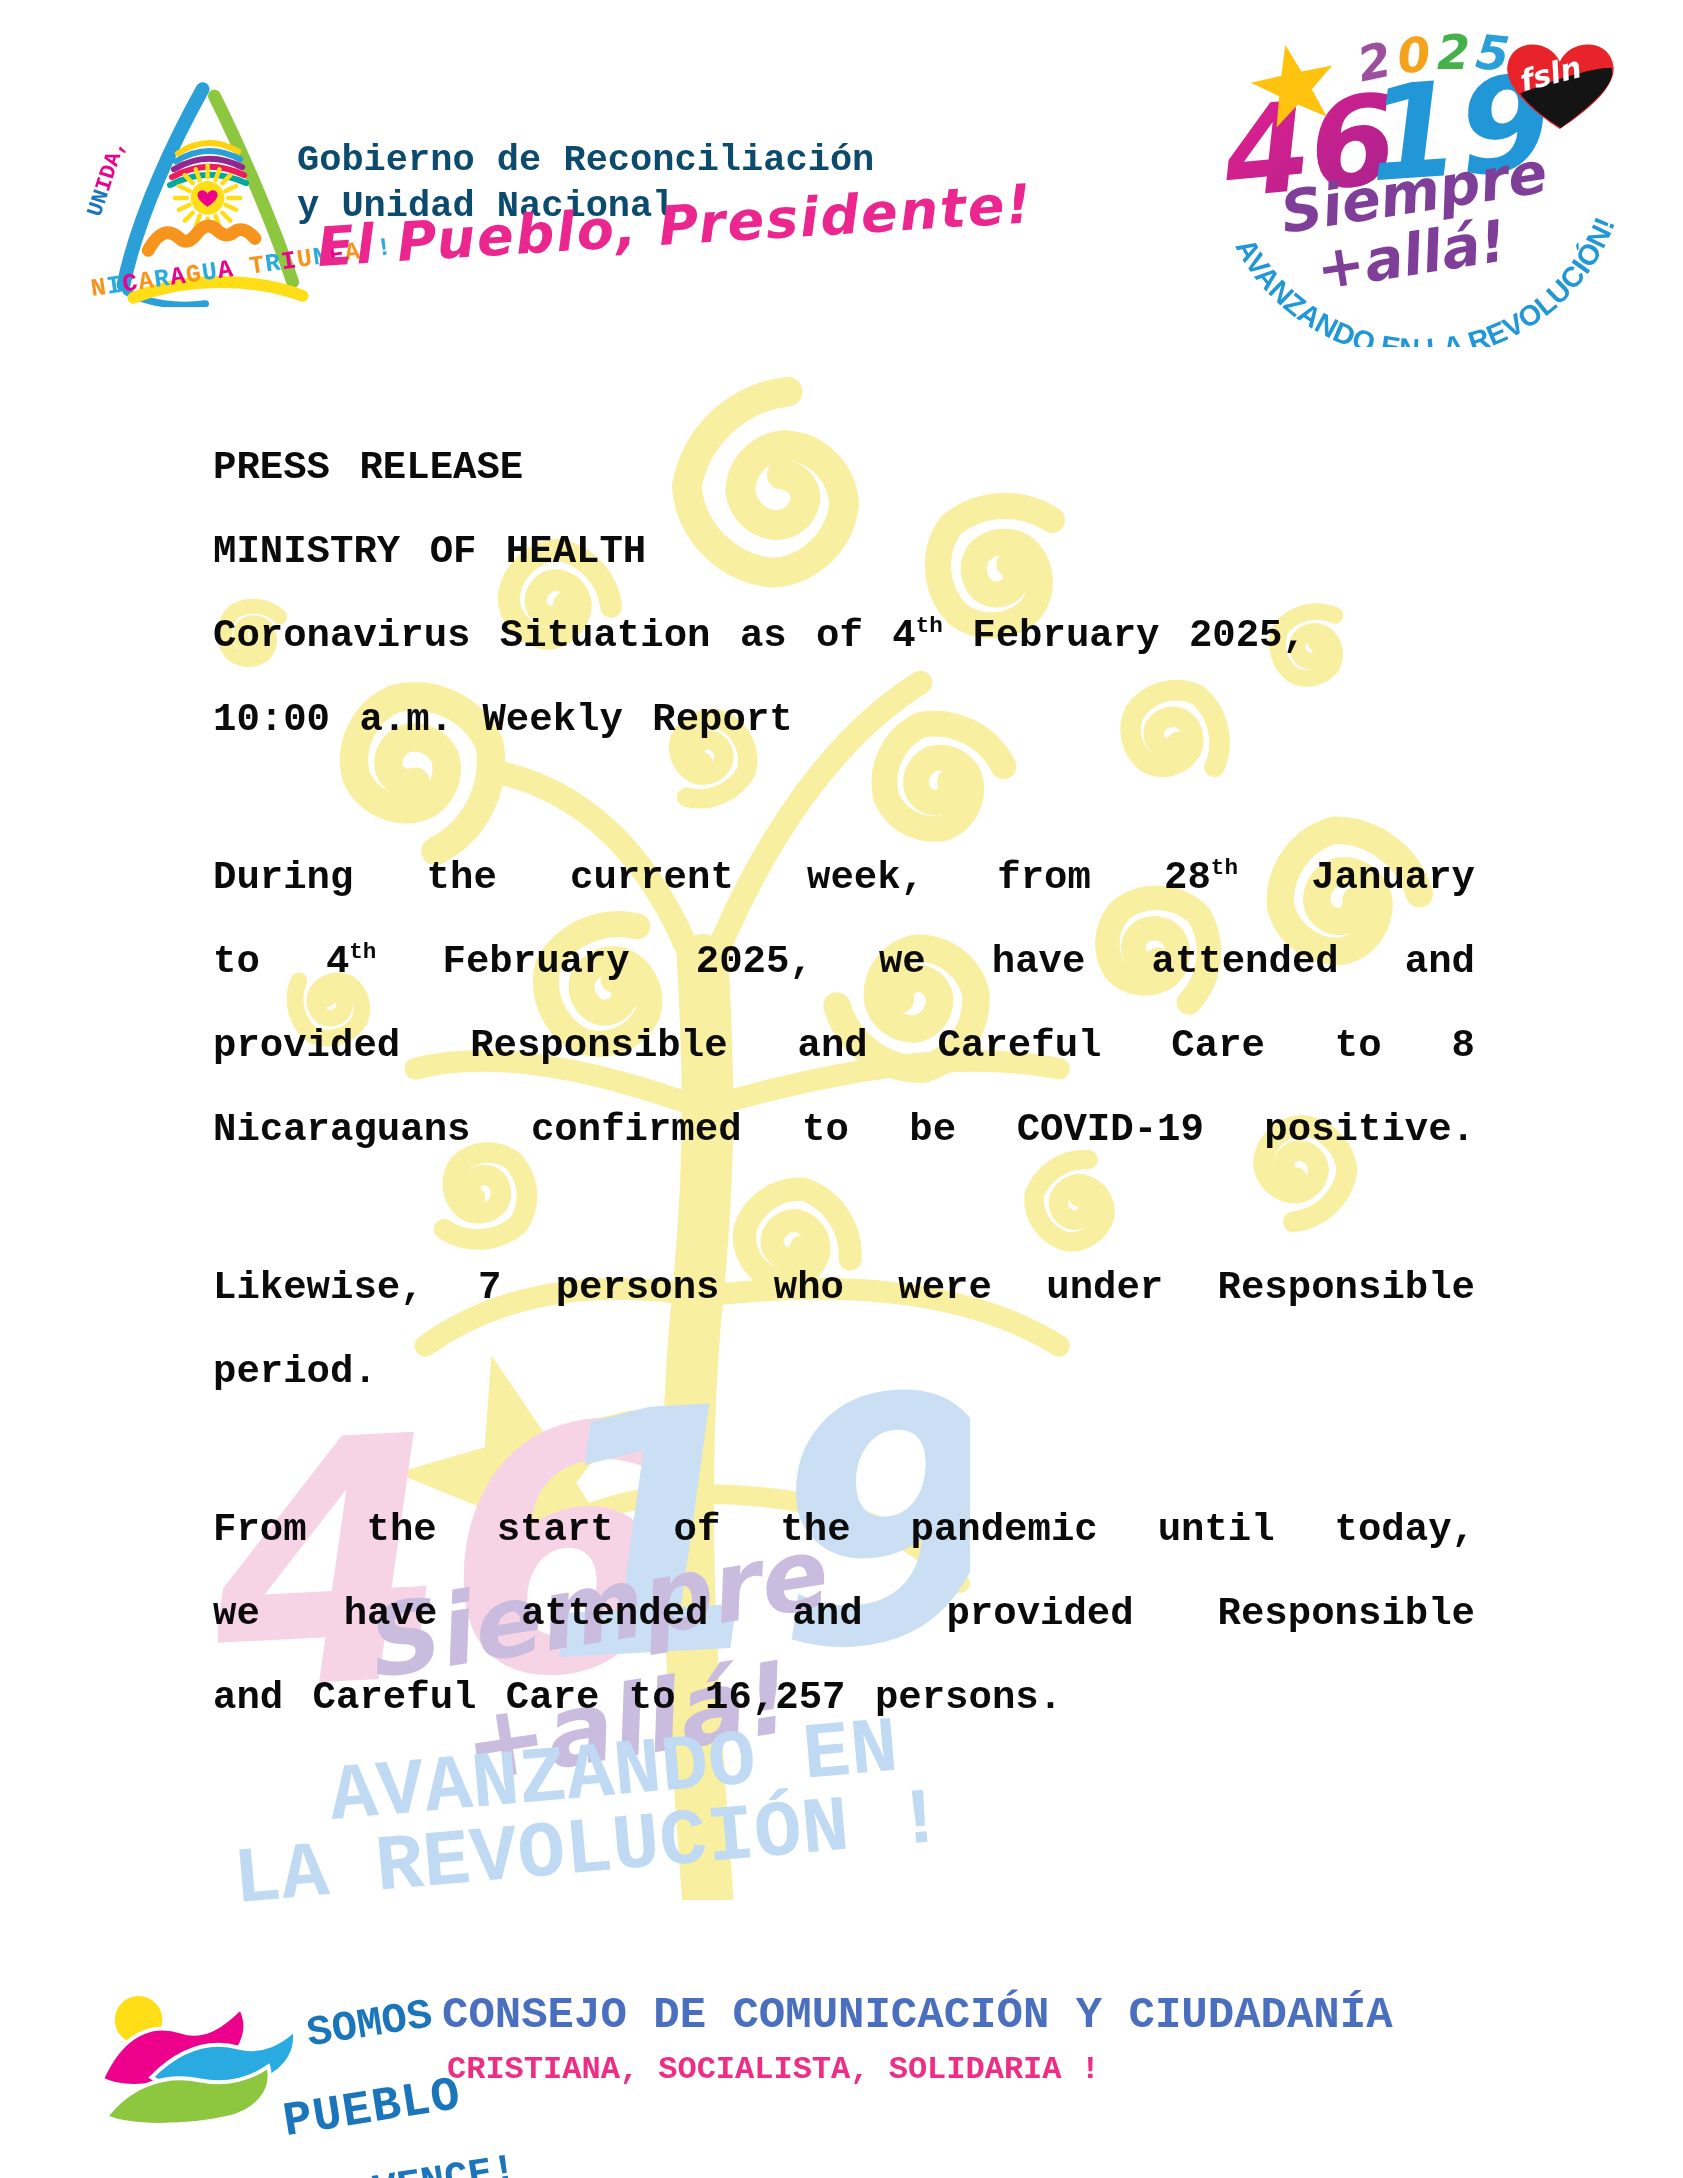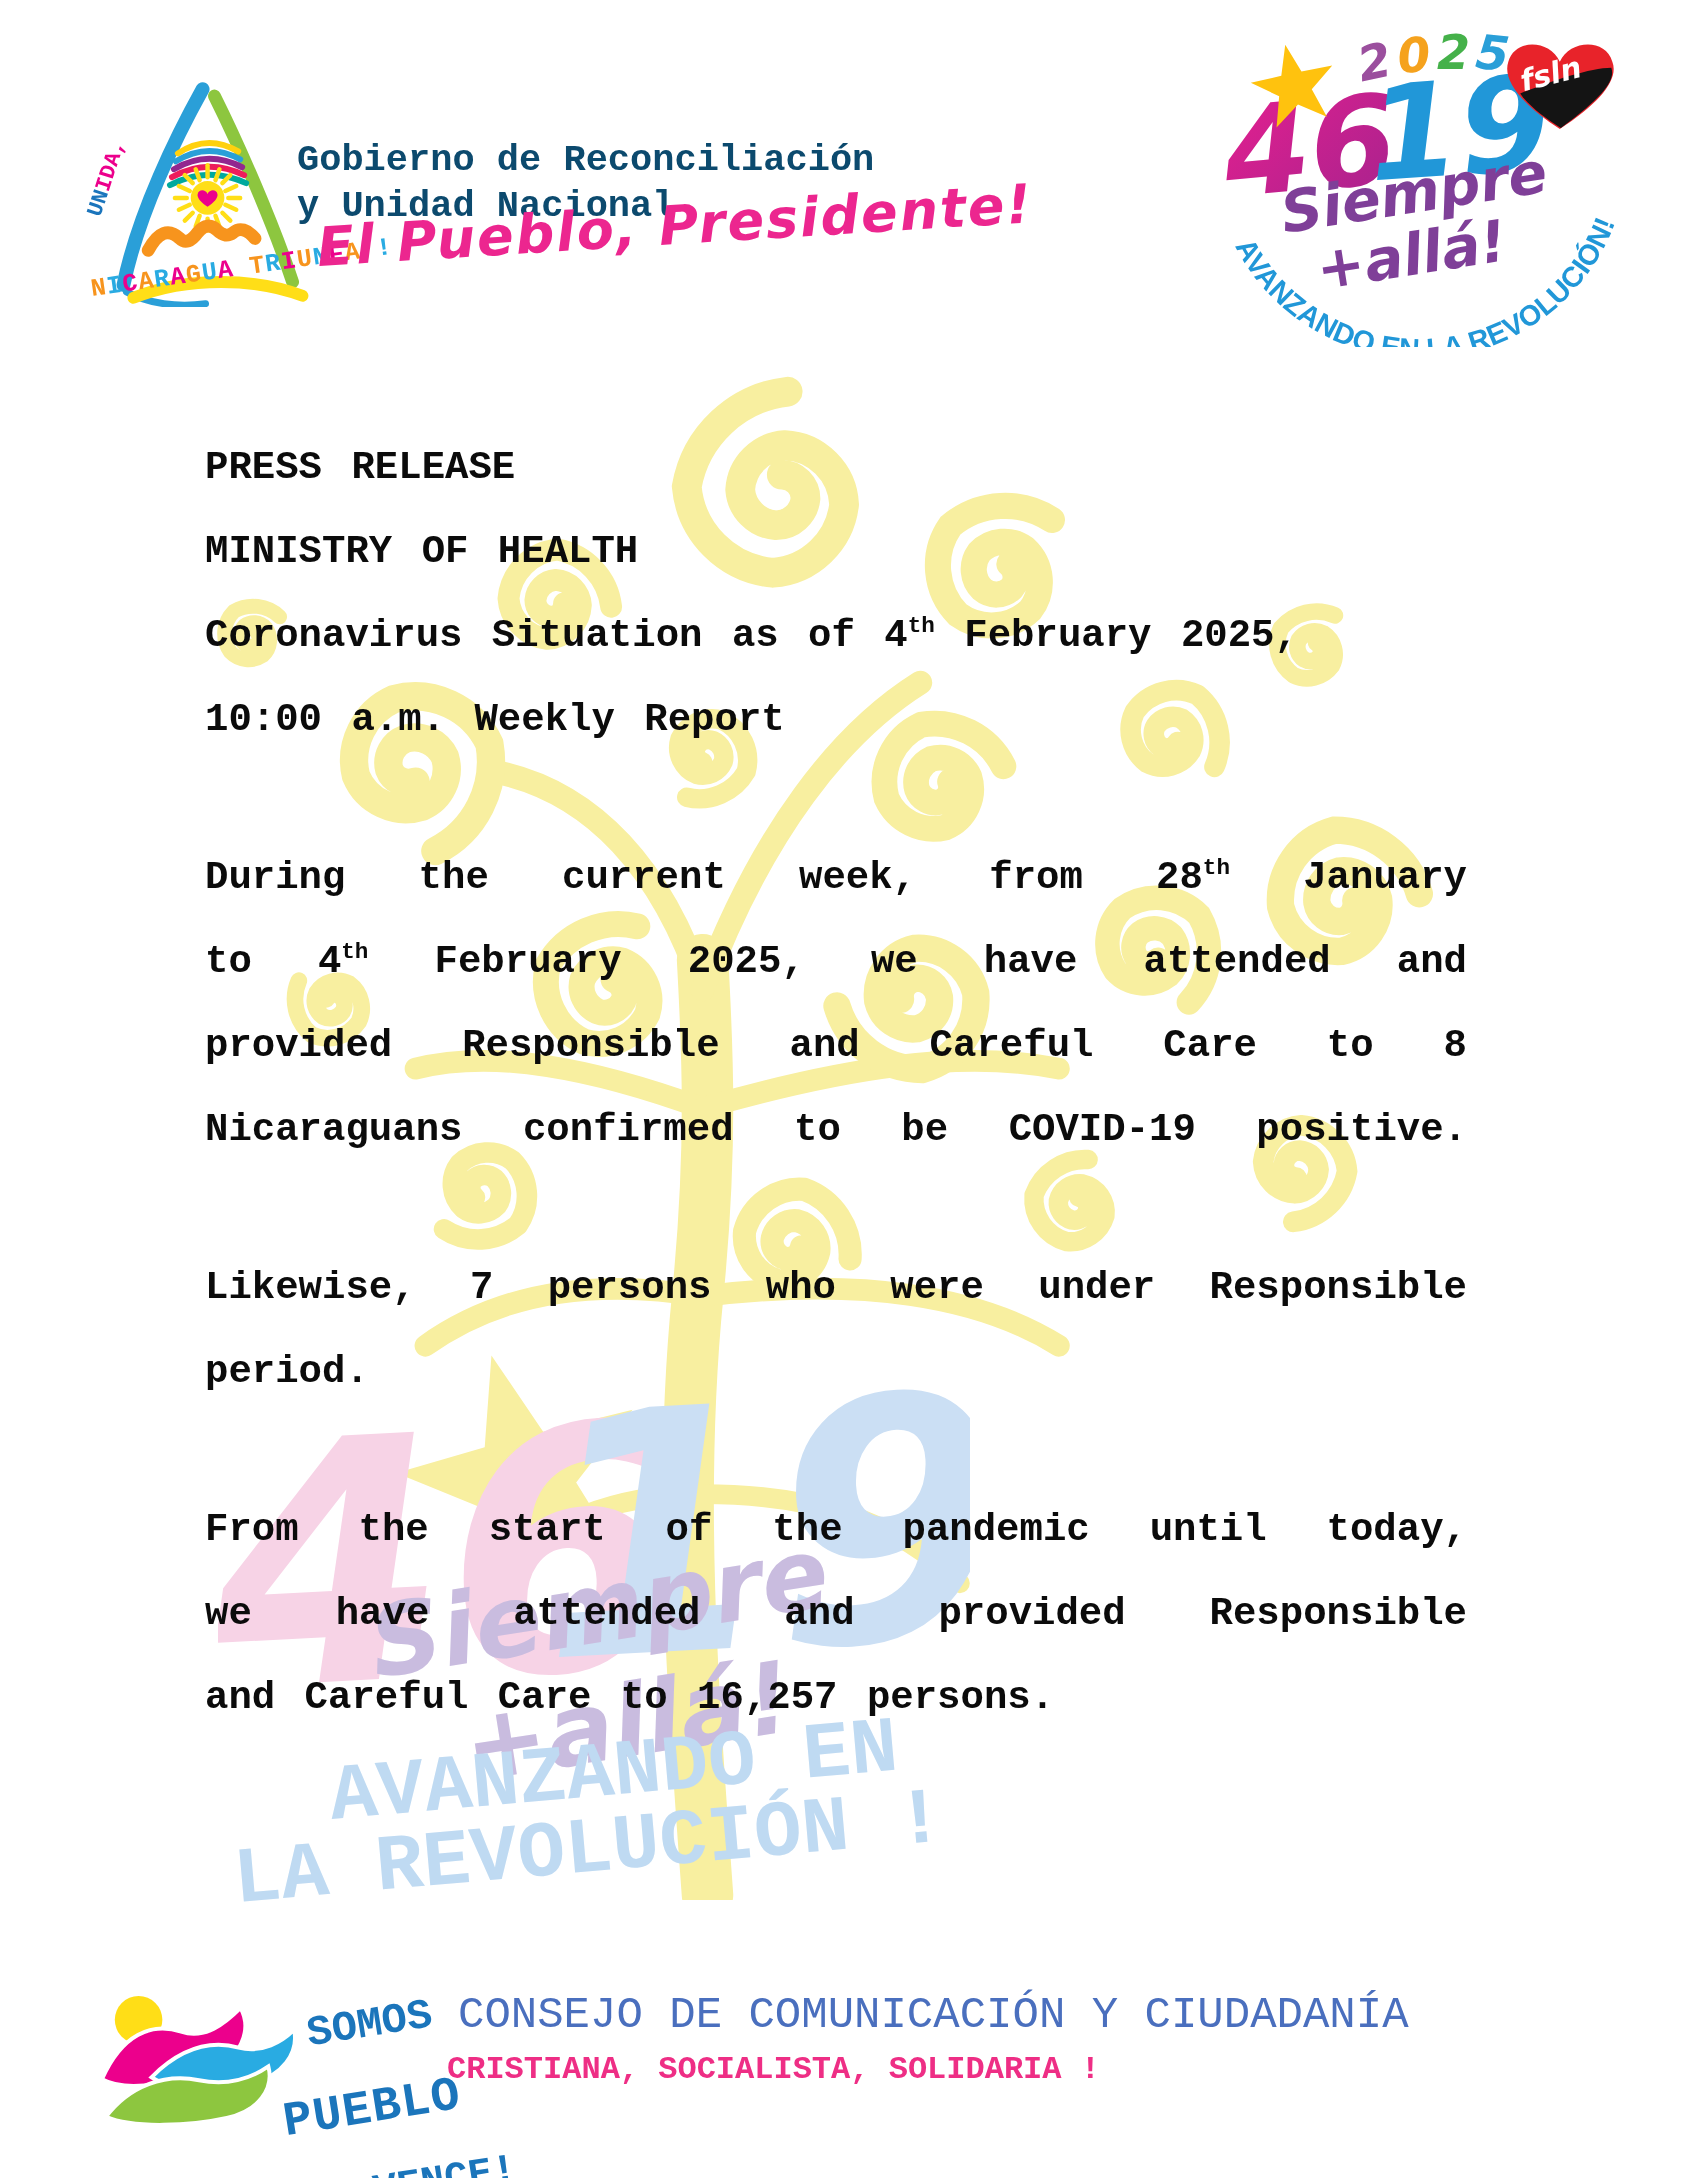--- a/index.html
+++ b/index.html
@@ -9,32 +9,32 @@
   
   .gob-text{left:297px;top:137px;color:#0c4a6e;font-weight:700;font-size:37px;line-height:46px;white-space:pre;}
   .pueblo-script{left:317px;top:216px;color:#EC268F;font-family:"DejaVu Sans",sans-serif;
         font-style:italic;font-weight:800;font-size:54px;transform:rotate(-3.5deg);transform-origin:left center;
         letter-spacing:2px;white-space:pre;}
   .triunfa{left:91px;top:275px;font-weight:700;font-size:25px;transform:rotate(-8deg);
         transform-origin:left center;letter-spacing:1px;white-space:pre;}
   .unida{left:83px;top:212px;font-weight:700;font-size:22px;transform:rotate(-72deg);
         transform-origin:left top;white-space:pre;}
   
-  .body-text{left:205px;top:426px;width:1262px;color:#0b0b0b;font-weight:700;font-size:39px;word-spacing:6px;}
+  .body-text{left:213px;top:426px;width:1262px;color:#0b0b0b;font-weight:700;font-size:39px;word-spacing:6px;}
   .bline{height:84px;line-height:84px;white-space:pre;}
   .bline.just{white-space:normal;text-align:justify;text-align-last:justify;}
   .bline sup{font-size:0.58em;vertical-align:super;line-height:0;margin-top:33px;}
   .para + .para{margin-top:74px;}
   
   .somos-block{left:244px;top:1986px;color:#1B75BB;font-weight:700;transform:rotate(-9deg);
         transform-origin:left top;white-space:pre;}
   .somos-l1{font-size:42px;line-height:44px;padding-left:55px;}
   .somos-l2{font-size:48px;line-height:50px;padding-left:18px;letter-spacing:1px;}
   .somos-l3{font-size:40px;line-height:44px;padding-left:0;}
-  .consejo{left:458px;top:1990px;color:#4A6FBE;font-weight:400;font-size:44px;white-space:pre;}
+  .consejo{left:442px;top:1990px;color:#4A6FBE;font-weight:700;font-size:44px;white-space:pre;}
   .cristiana{left:447px;top:2051px;color:#EE2E85;font-weight:700;font-size:32px;white-space:pre;}
   .wm{pointer-events:none;}
 </style>
 </head>
 <body>
 
 <div class="page">
 
   <svg class="abs wm" style="left:168px;top:356px;" width="1277" height="1544" viewBox="0 0 1290 1560">
     <defs>

